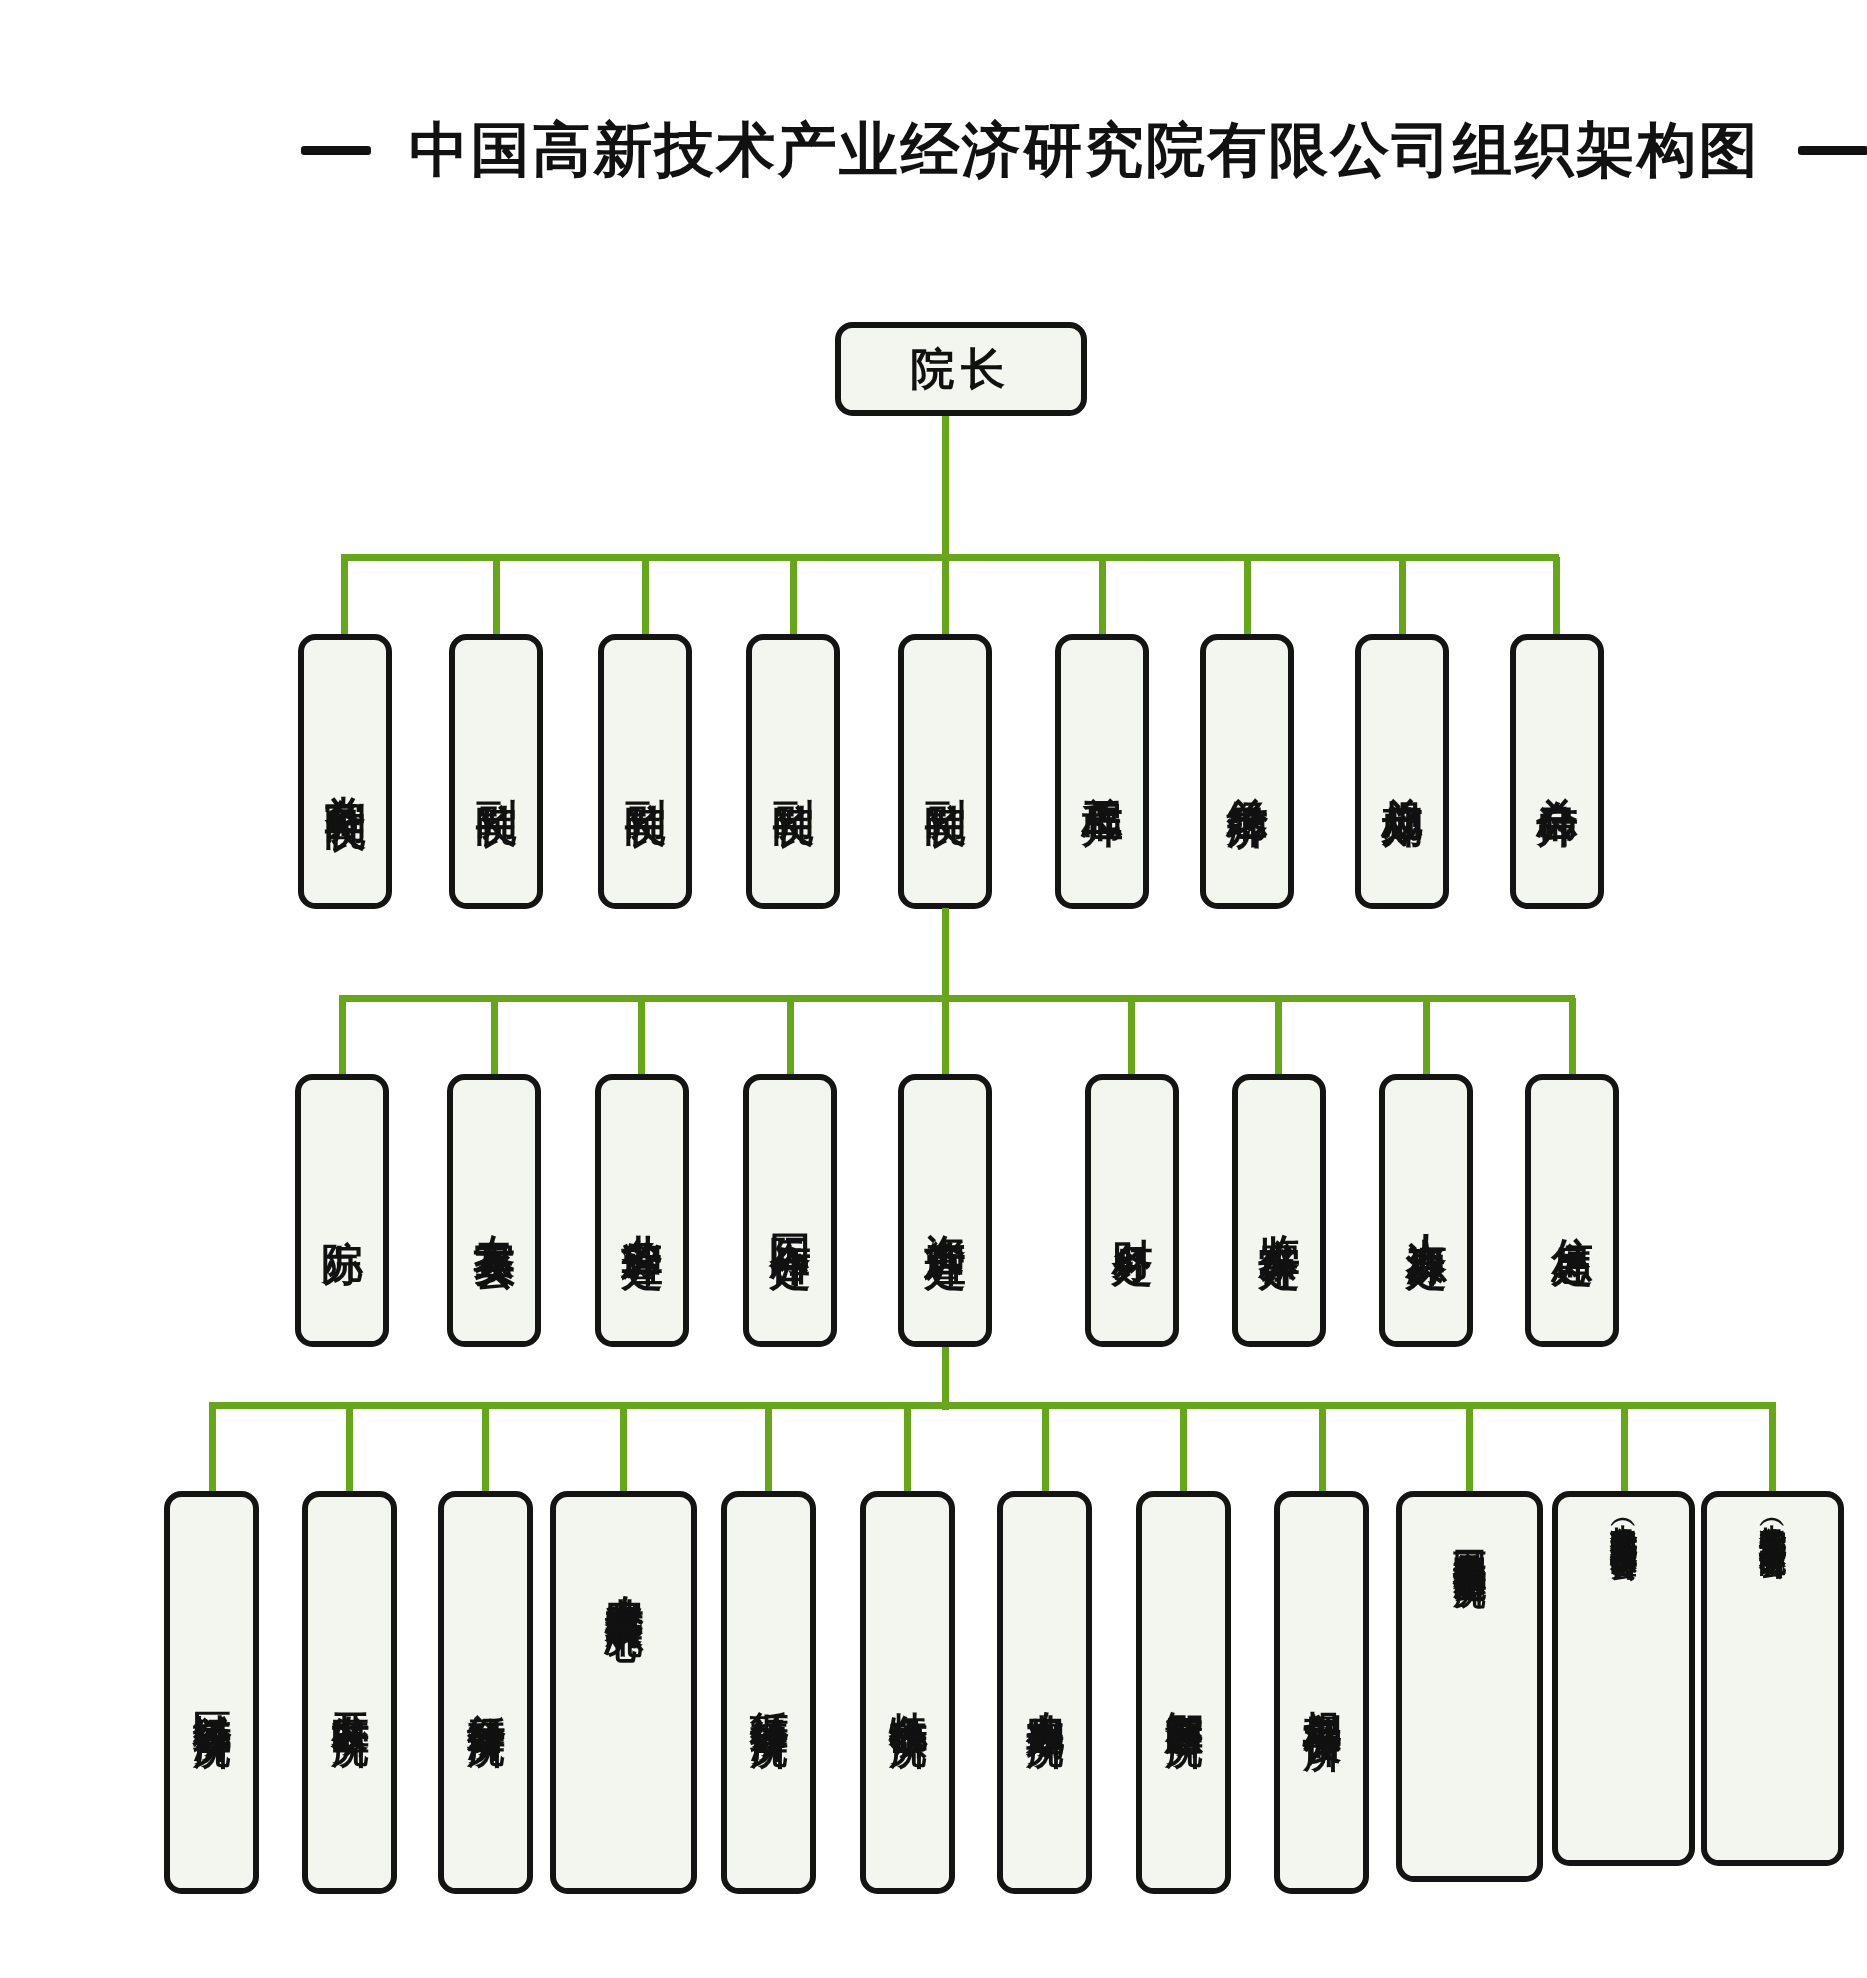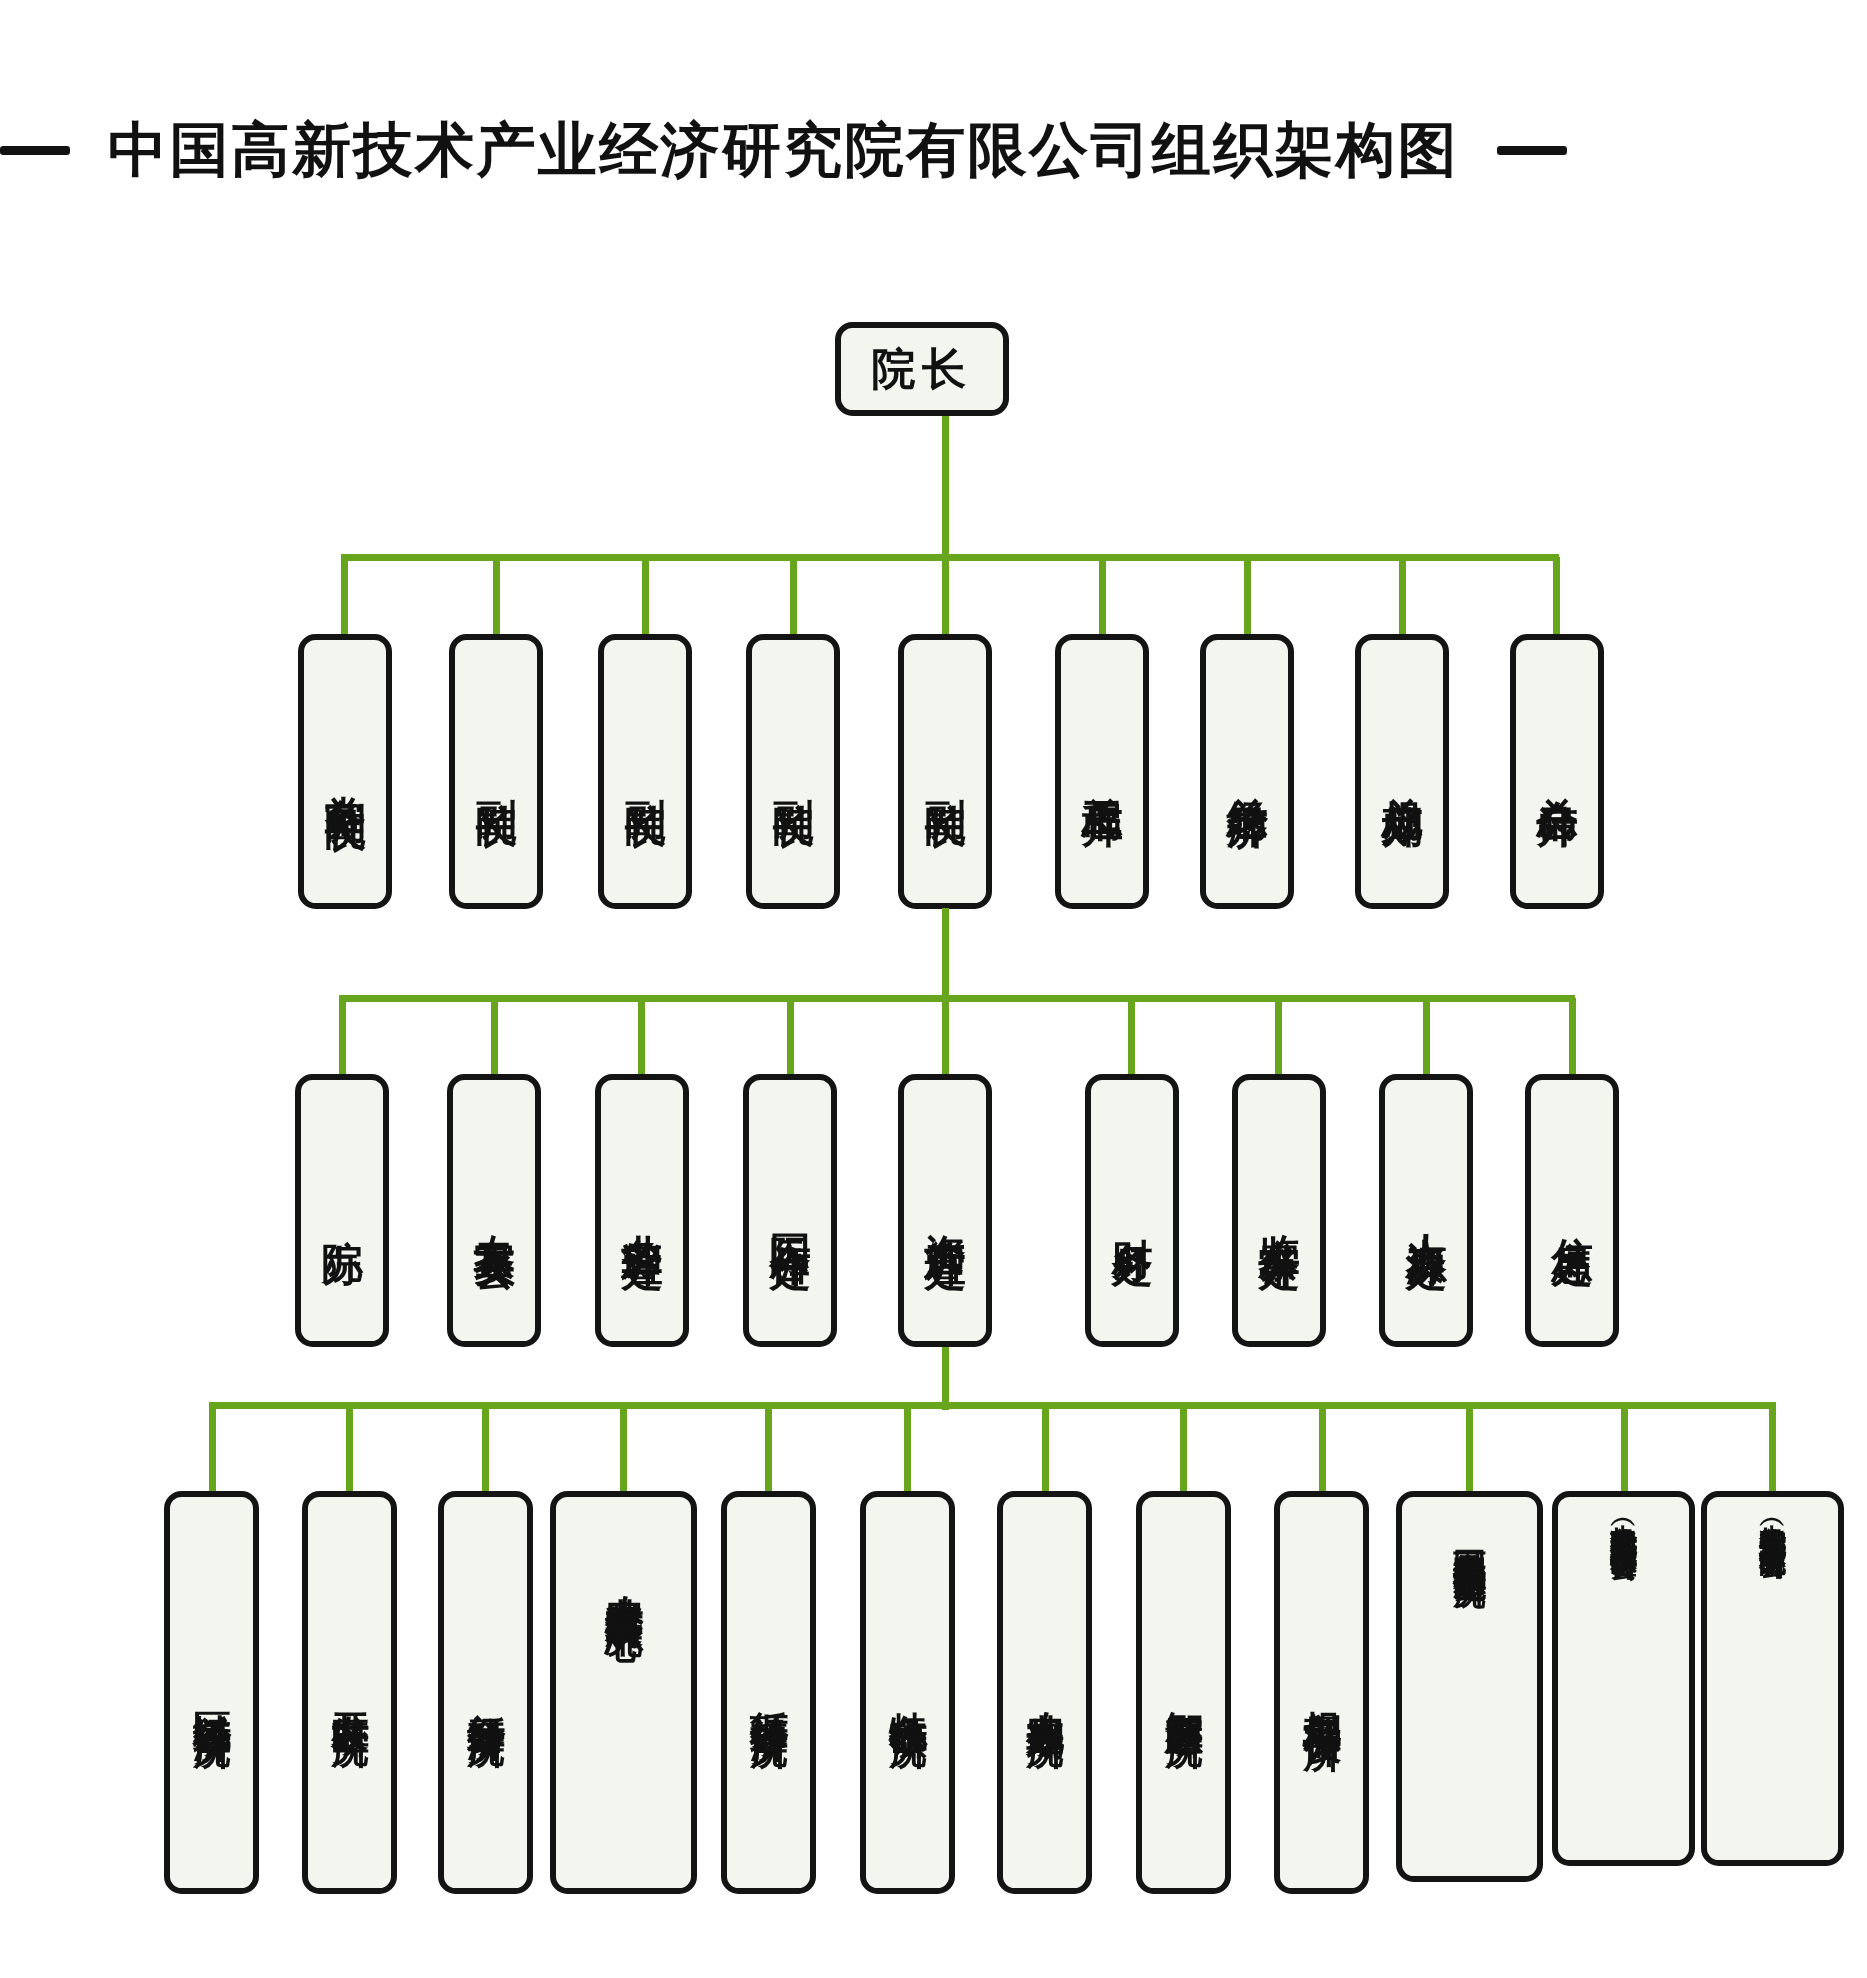--- a/index.html
+++ b/index.html
@@ -20,21 +20,21 @@
     overflow:hidden;
   }
   
   .title-row{
     position:absolute;
     left:0; top:103px;
     width:100%;
     height:95px;
     display:flex;
     align-items:center;
-    justify-content:flex-start;
+    justify-content:flex-end;
     gap:38px;
   }
   .title-dash{
     width:70px;
     height:9.5px;
     background:#121212;
     border-radius:3.2px;
   }
   .chart-title{
     font-size:59px;
@@ -98,21 +98,21 @@
 <body>
 
 <div class="canvas">
 
   <div class="title-row">
     <div class="title-dash"></div>
     <div class="chart-title">中国高新技术产业经济研究院有限公司组织架构图</div>
     <div class="title-dash"></div>
   </div>
 
-  <div class="node root-node" style="left:835px;top:322px;width:174px;height:94px;">
+  <div class="node root-node" style="left:835px;top:322px;width:252px;height:94px;">
     <span class="label">院长</span>
   </div>
 
   <div class="vline" style="left:942px;top:416px;height:145px;"></div>
   <div class="hline" style="left:341px;top:554px;width:1218px;"></div>
 
   <div class="vline" style="left:341px;top:557px;height:78px;"></div>
   <div class="vline" style="left:493px;top:557px;height:78px;"></div>
   <div class="vline" style="left:642px;top:557px;height:78px;"></div>
   <div class="vline" style="left:790px;top:557px;height:78px;"></div>

